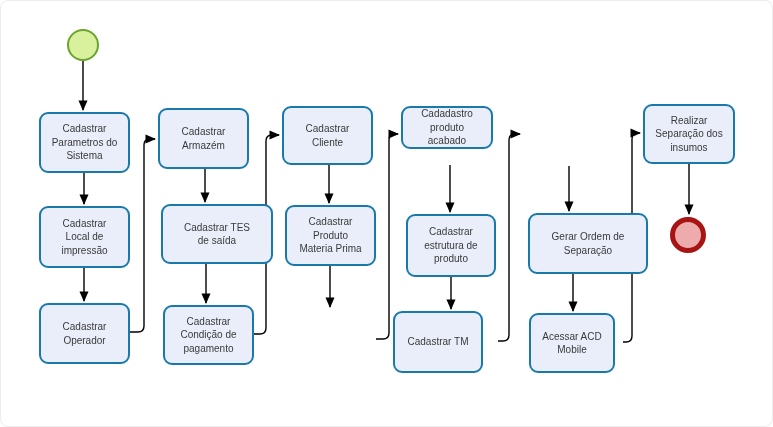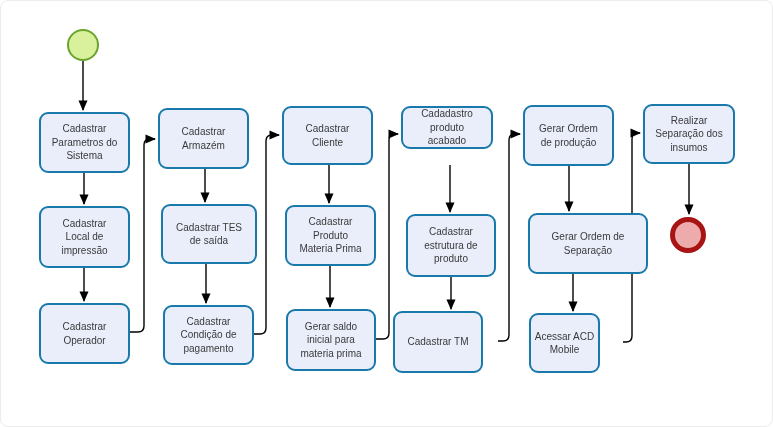--- a/index.html
+++ b/index.html
@@ -107,68 +107,59 @@
   </div>
   <div class="node" style="left:38px;top:302px;width:91px;height:61px">
     <span class="node-label">Cadastrar
 Operador</span>
   </div>
 
   <div class="node" style="left:157px;top:107px;width:91px;height:61px">
     <span class="node-label">Cadastrar
 Armazém</span>
   </div>
-  <div class="node" style="left:160px;top:203px;width:96px;height:60px">
+  <div class="node" style="left:160px;top:203px;width:112px;height:60px">
     <span class="node-label">Cadastrar TES
 de saída</span>
   </div>
   <div class="node" style="left:162px;top:304px;width:91px;height:60px">
     <span class="node-label">Cadastrar
 Condição de
 pagamento</span>
   </div>
 
   <div class="node" style="left:281px;top:105px;width:91px;height:59px">
     <span class="node-label">Cadastrar
 Cliente</span>
   </div>
   <div class="node" style="left:284px;top:204px;width:91px;height:61px">
     <span class="node-label">Cadastrar
 Produto
 Materia Prima</span>
   </div>
-  <div class="node" style="left:285px;top:308px;width:90px;height:62px">
-    <span class="node-label">Gerar saldo
-inicial para
-materia prima</span>
-  </div>
 
   <div class="node" style="left:400px;top:105px;width:92px;height:43px">
     <span class="node-label">Cadadastro
 produto
 acabado</span>
   </div>
   <div class="node" style="left:405px;top:213px;width:90px;height:63px">
     <span class="node-label">Cadastrar
 estrutura de
 produto</span>
   </div>
   <div class="node" style="left:392px;top:310px;width:90px;height:62px">
     <span class="node-label">Cadastrar TM</span>
   </div>
 
-  <div class="node" style="left:522px;top:104px;width:91px;height:61px">
-    <span class="node-label">Gerar Ordem
-de produção</span>
-  </div>
   <div class="node" style="left:527px;top:212px;width:120px;height:61px">
     <span class="node-label">Gerar Ordem de
 Separação</span>
   </div>
-  <div class="node" style="left:528px;top:312px;width:71px;height:60px">
+  <div class="node" style="left:528px;top:312px;width:86px;height:60px">
     <span class="node-label">Acessar ACD
 Mobile</span>
   </div>
 
   <div class="node" style="left:642px;top:103px;width:92px;height:60px">
     <span class="node-label">Realizar
 Separação dos
 insumos</span>
   </div>
 

